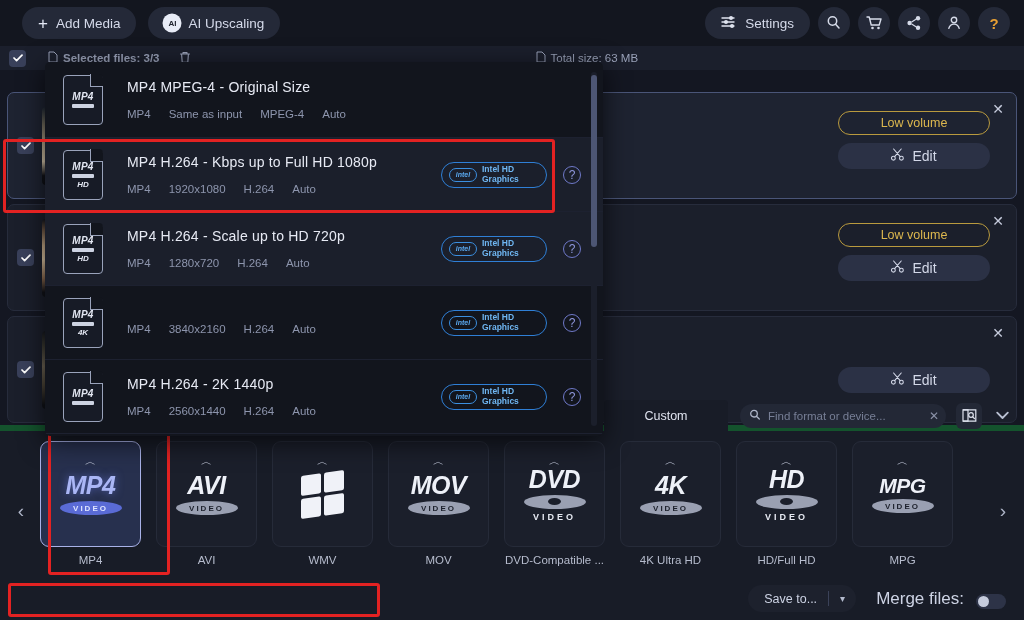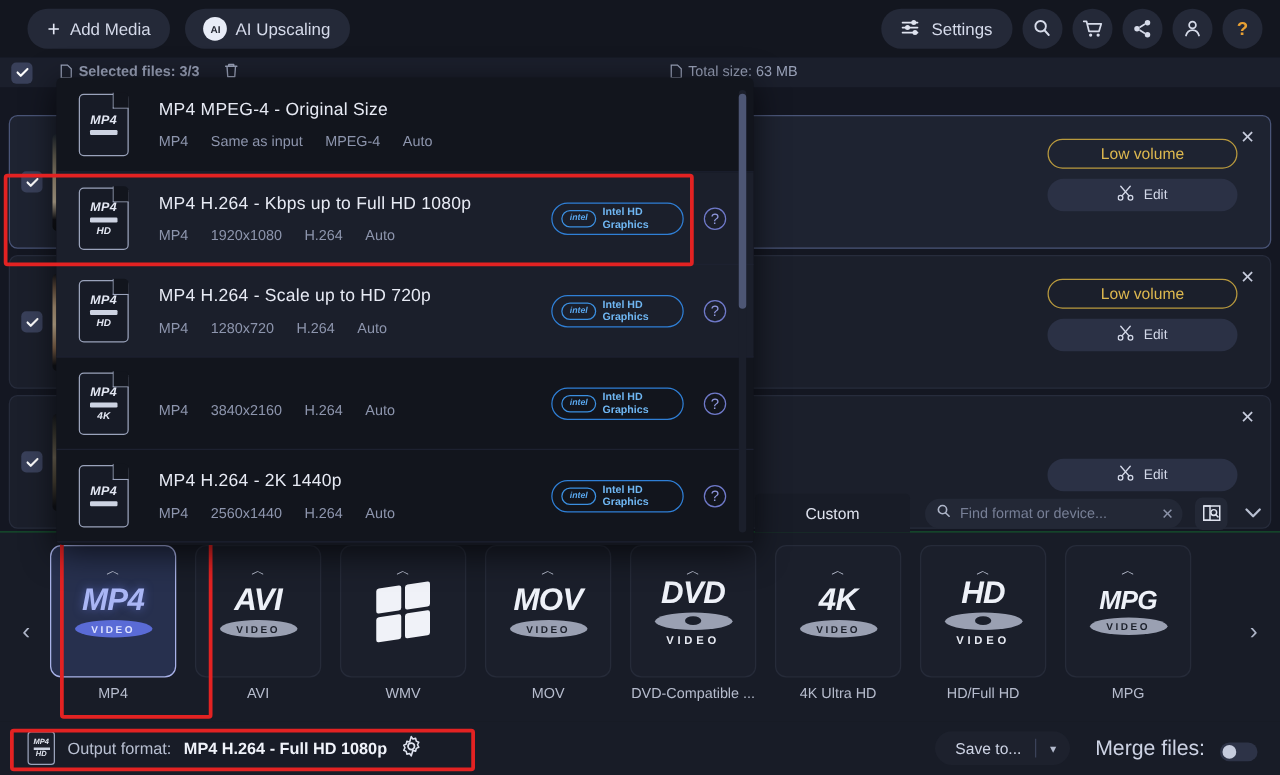--- a/index.html
+++ b/index.html
@@ -112,21 +112,21 @@
   }
   .btn-lowvol {
     position: absolute; left: 22px; top: 18px; width: 152px; height: 24px;
     border: 1px solid #b99a3e; border-radius: 12px; background: transparent;
     color: #ddb84f; font-size: 12.5px; display: flex; align-items: center; justify-content: center;
     cursor: pointer;
   }
   .btn-edit {
     position: absolute; left: 22px; top: 50px; width: 152px; height: 26px;
     border-radius: 13px; background: #2b3145;
-    color: #d3d8e8; font-size: 11px; display: flex; align-items: center;
+    color: #d3d8e8; font-size: 14px; display: flex; align-items: center;
     justify-content: center; gap: 8px; cursor: pointer;
   }
   .row-close {
     position: absolute; right: 10px; top: 8px; width: 16px; height: 16px;
     display: flex; align-items: center; justify-content: center;
     color: #c7ccdd; font-size: 14px; cursor: pointer; line-height: 1;
   }
 
   
   .dropdown {
@@ -185,21 +185,21 @@
     background: #1b1f2b; border-radius: 3px;
   }
   .dd-scroll-thumb {
     position: absolute; left: 0; top: 3px; width: 6px; height: 172px;
     background: #4d5674; border-radius: 3px; cursor: pointer;
   }
 
   
   .fmtpanel {
     position: absolute; left: 0; top: 425px; width: 1024px; height: 152px;
-    background: #181c27; border-top: 1px solid #14532d;
+    background: #181c27; border-top: 6px solid #14532d;
   }
   .tabsrow {
     position: absolute; left: 604px; top: -31px; width: 420px; height: 31px;
     display: flex; align-items: center;
   }
   .tab-custom {
     width: 124px; height: 31px; background: #181c27;
     display: flex; align-items: center; justify-content: center;
     font-size: 12.5px; color: #dfe3ef; border-radius: 4px 4px 0 0; cursor: pointer;
   }
@@ -821,35 +821,20 @@
           <span class="logo-ellipse">VIDEO</span>
         </div>
         <span class="tile-label">MPG</span>
       </div>
 
     </div>
   </div>
   <div class="tile-hl"></div>
 
   <div class="bottombar">
-    <div class="outfmt">
-      <span class="out-ico">
-        <span>MP4</span>
-        <i></i>
-        <span>HD</span>
-      </span>
-      <span>Output format:</span>
-      <b>MP4 H.264 - Full HD 1080p</b>
-      <span>
-        <svg width="18" height="18" viewBox="0 0 18 18">
-            <circle cx="9" cy="9" r="2.6" stroke="#dfe3ef" stroke-width="1.4" fill="none"></circle>
-            <path d="M9 1.3l1.3 1.9 2.2-.5.5 2.2 2 .9-1 2 1 2-2 .9-.5 2.2-2.2-.5L9 16.7l-1.3-1.9-2.2.5-.5-2.2-2-.9 1-2-1-2 2-.9.5-2.2 2.2.5z" stroke="#dfe3ef" stroke-width="1.3" fill="none" stroke-linejoin="round"></path>
-          </svg>
-      </span>
-    </div>
 
     <div class="bottom-right">
       <div class="saveto">
         <span class="lbl">Save to...</span>
         <span class="div"></span>
         <span class="cv">▾</span>
       </div>
       <div class="merge">
         <span>Merge files:</span>
         <span class="toggle"></span>

